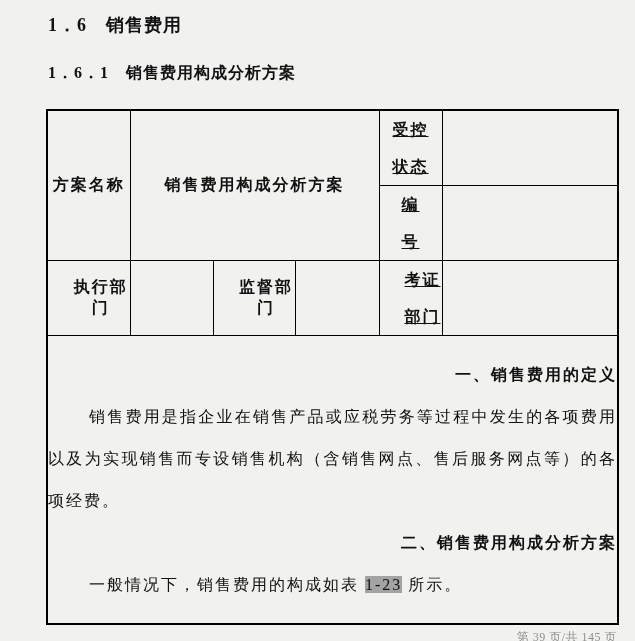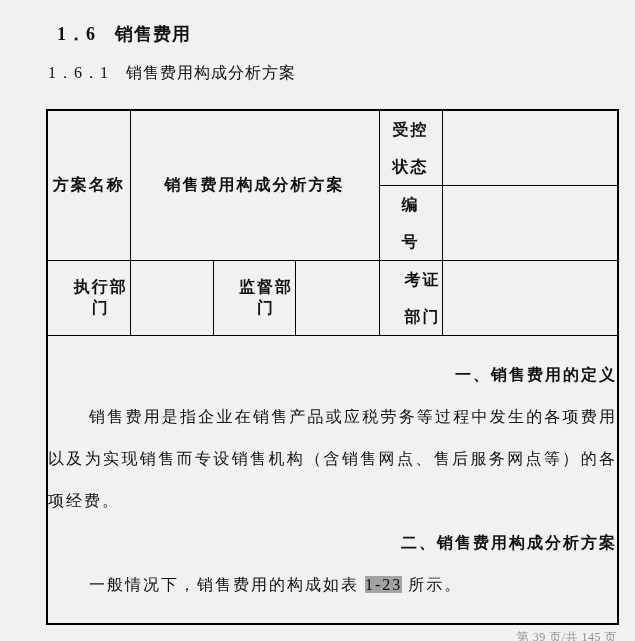--- a/index.html
+++ b/index.html
@@ -14,37 +14,37 @@
     font-family: "Liberation Serif", serif;
     color: #111;
     position: relative;
   }
   .page {
     position: relative;
     width: 635px;
     height: 641px;
   }
   .section-title {
-    margin: 9px;
+    margin: 0;
     position: absolute;
     left: 48px;
     top: 13px;
     font-size: 18px;
     line-height: 25px;
     font-weight: bold;
     letter-spacing: 1px;
   }
   .subsection-title {
     margin: 0;
     position: absolute;
     left: 48px;
     top: 61px;
     font-size: 16px;
     line-height: 23px;
-    font-weight: normal;
+    font-weight: bold;
     letter-spacing: 1px;
   }
   table.plan-table {
     position: absolute;
     left: 46px;
     top: 109px;
     width: 571px;
     border-collapse: collapse;
     table-layout: fixed;
     border: 2px solid #000;
@@ -56,20 +56,21 @@
     text-align: center;
     padding: 0;
   }
   td.lbl {
     font-weight: bold;
     letter-spacing: 2px;
   }
   td.two-line {
     white-space: pre-line;
     line-height: 37px;
+    text-decoration: underline;
   }
   tr.r1 td { height: 71px; }
   tr.r2 td { height: 72px; }
   tr.r3 td { height: 71px; padding-left: 24px; }
   td.name-cell {
     letter-spacing: 2px;
     margin-left: 36px;
   }
   td.body-cell {
     height: 287px;

